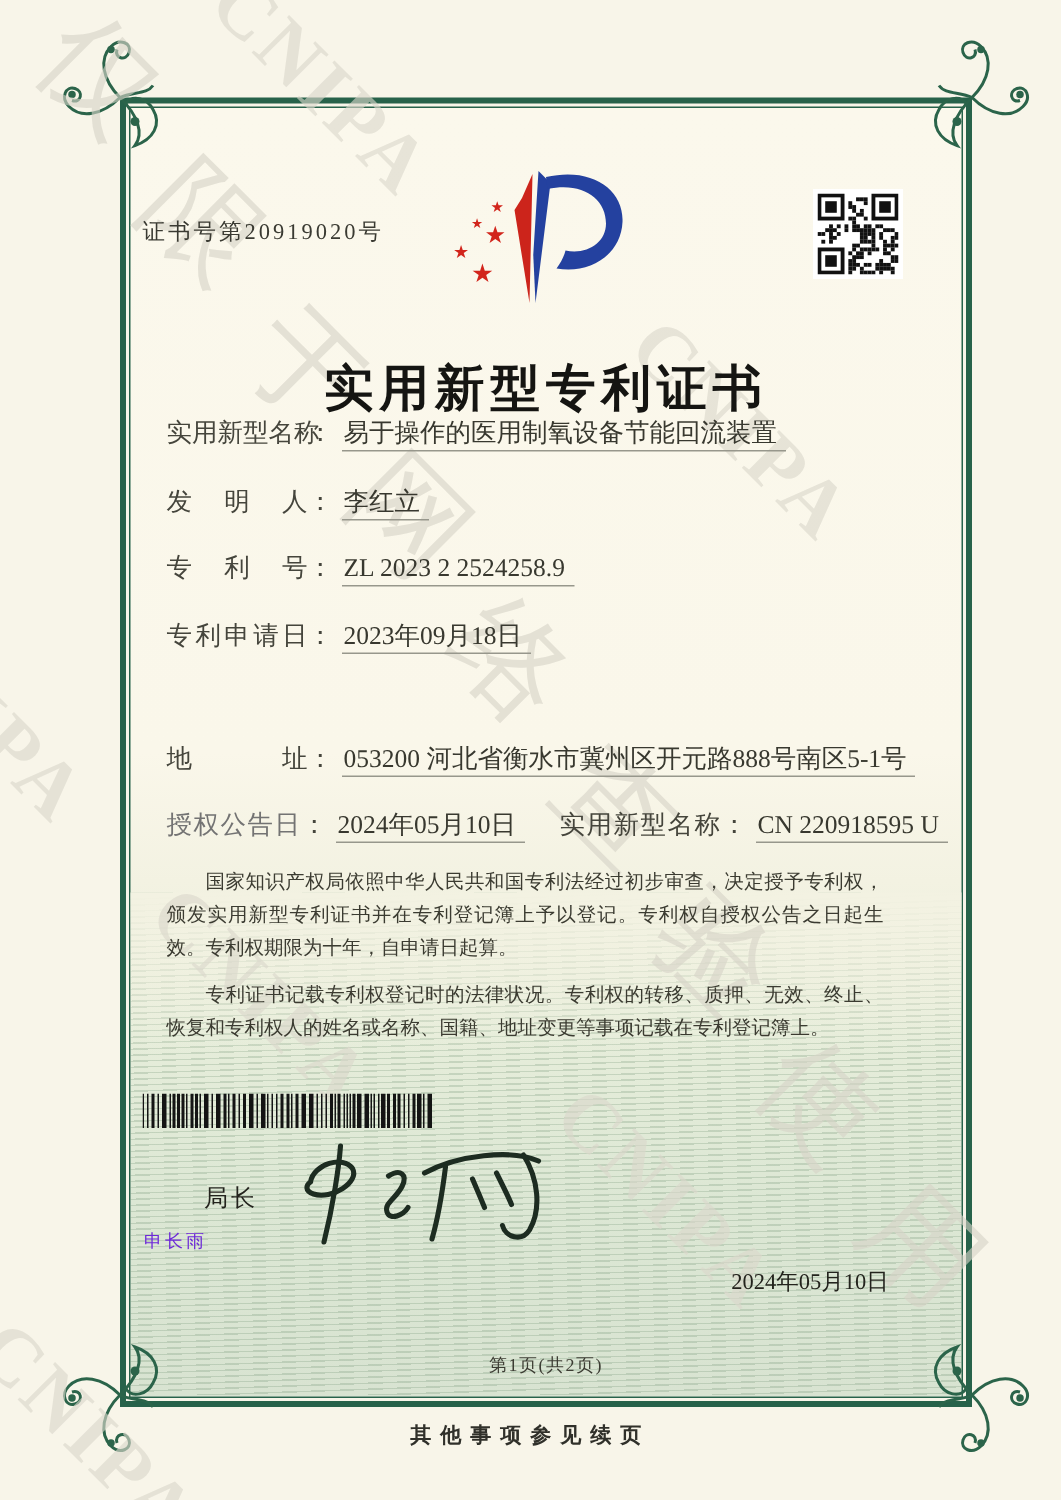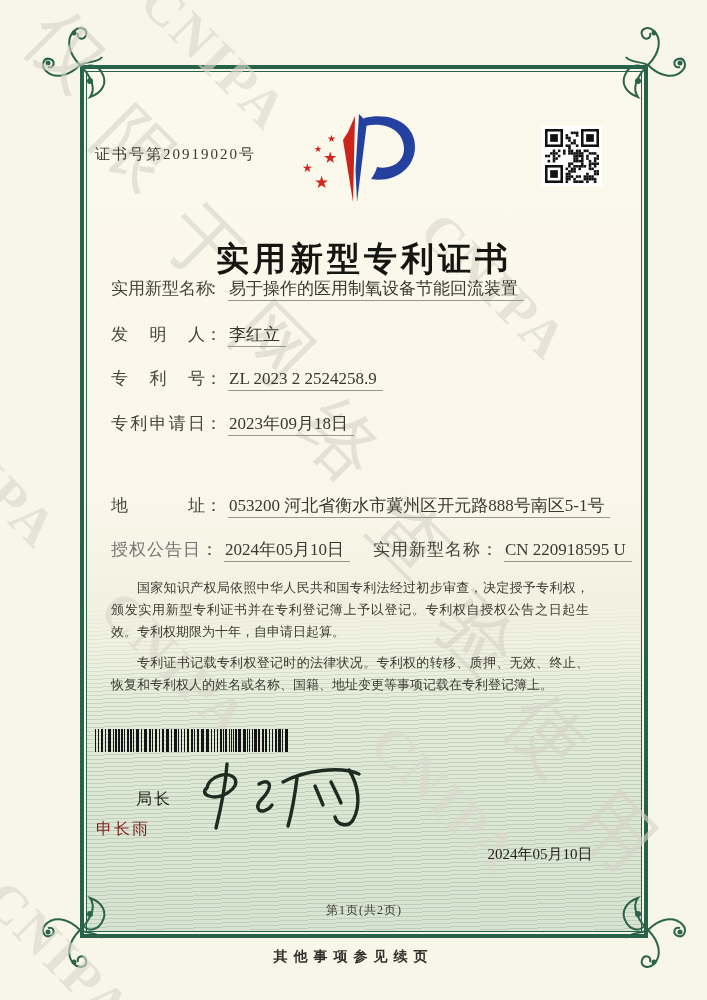--- a/index.html
+++ b/index.html
@@ -58,21 +58,21 @@
   .fcolon{color:#45453c;margin-right:6px;}
   .fvalue{border-bottom:1px solid #97978c;padding:0 6px 2px 1px;color:#38382f;}
   .grant-right{position:absolute;left:262px;top:0;}
   .grant-right .flabel2{color:#45453c;letter-spacing:1px;}
   .flabel2{color:#737373;letter-spacing:1px;}
   .paras{position:absolute;left:95px;top:577px;width:494px;font-size:13px;line-height:22px;
     text-align:justify;color:#3b3b31;}
   .paras p{margin:0 0 9px 16px;text-indent:2em;}
   .barcode{position:absolute;left:95px;top:729px;width:196px;height:23px;}
   .signer-title{position:absolute;left:96px;top:789px;font-size:16px;color:#23231d;letter-spacing:2px;margin-left:40px;}
-  .signer-name{position:absolute;left:96px;top:819px;font-size:16px;color:#7f1d1d;letter-spacing:2px;}
+  .signer-name{position:absolute;left:96px;top:819px;font-size:12px;color:#6d28d9;letter-spacing:2px;}
   .signature{position:absolute;left:193px;top:758px;width:180px;height:78px;}
   .issue-date{position:absolute;left:455px;top:845px;width:170px;text-align:center;font-size:15px;color:#23231d;}
   .page-indicator{position:absolute;left:80px;top:902px;width:568px;text-align:center;font-size:12px;color:#3c3c33;letter-spacing:1px;}
   .footer-note{position:absolute;left:0;top:948px;width:707px;text-align:center;font-size:14px;letter-spacing:6px;color:#30302a;font-weight:bold;}
 </style>
 </head>
 <body>
 
 <div class="frame-outer"></div>
 <div class="frame-inner"></div>

